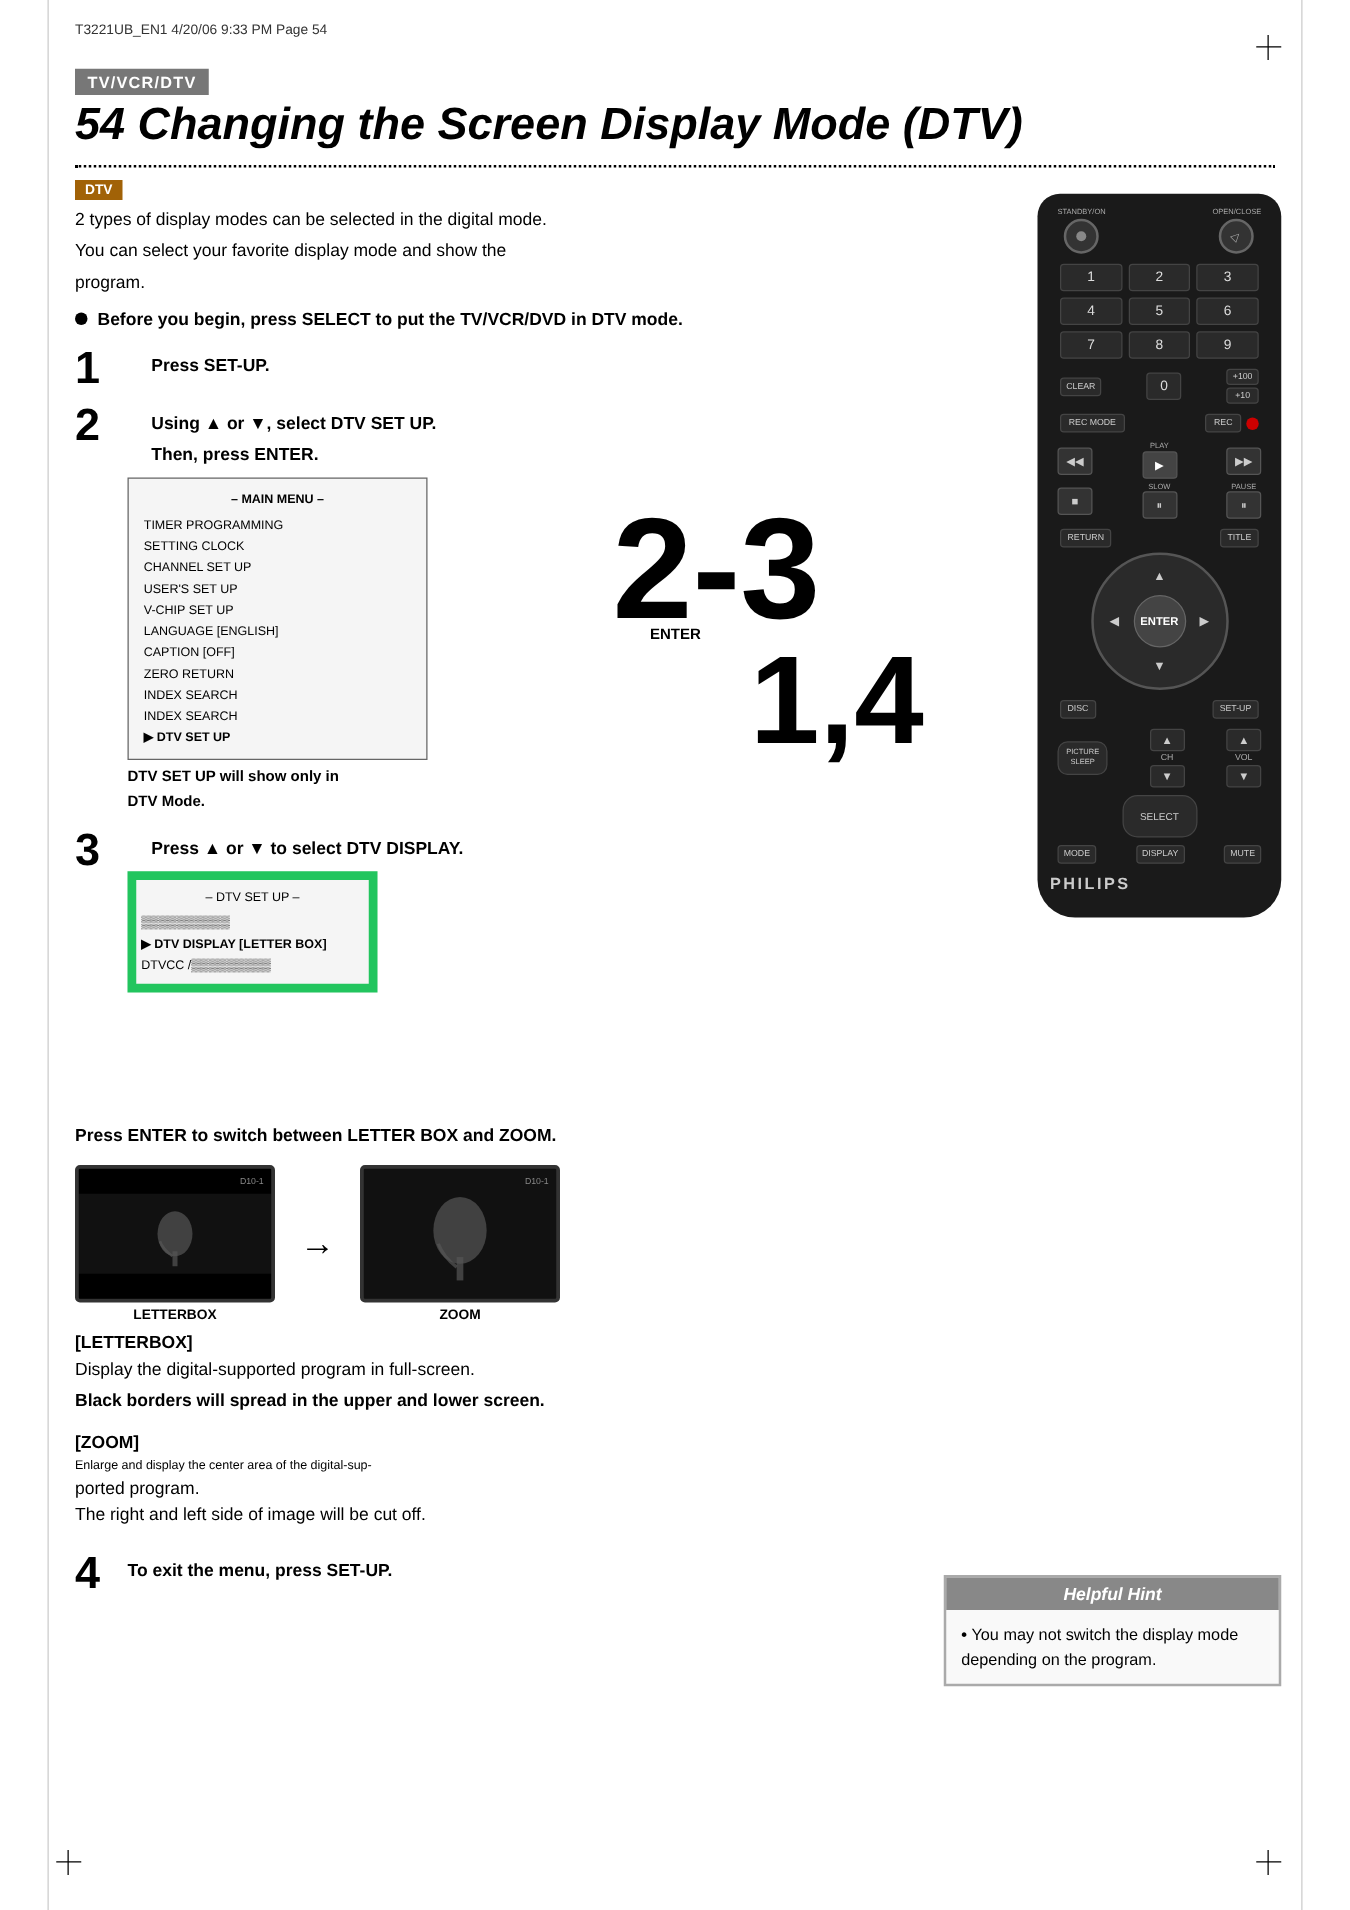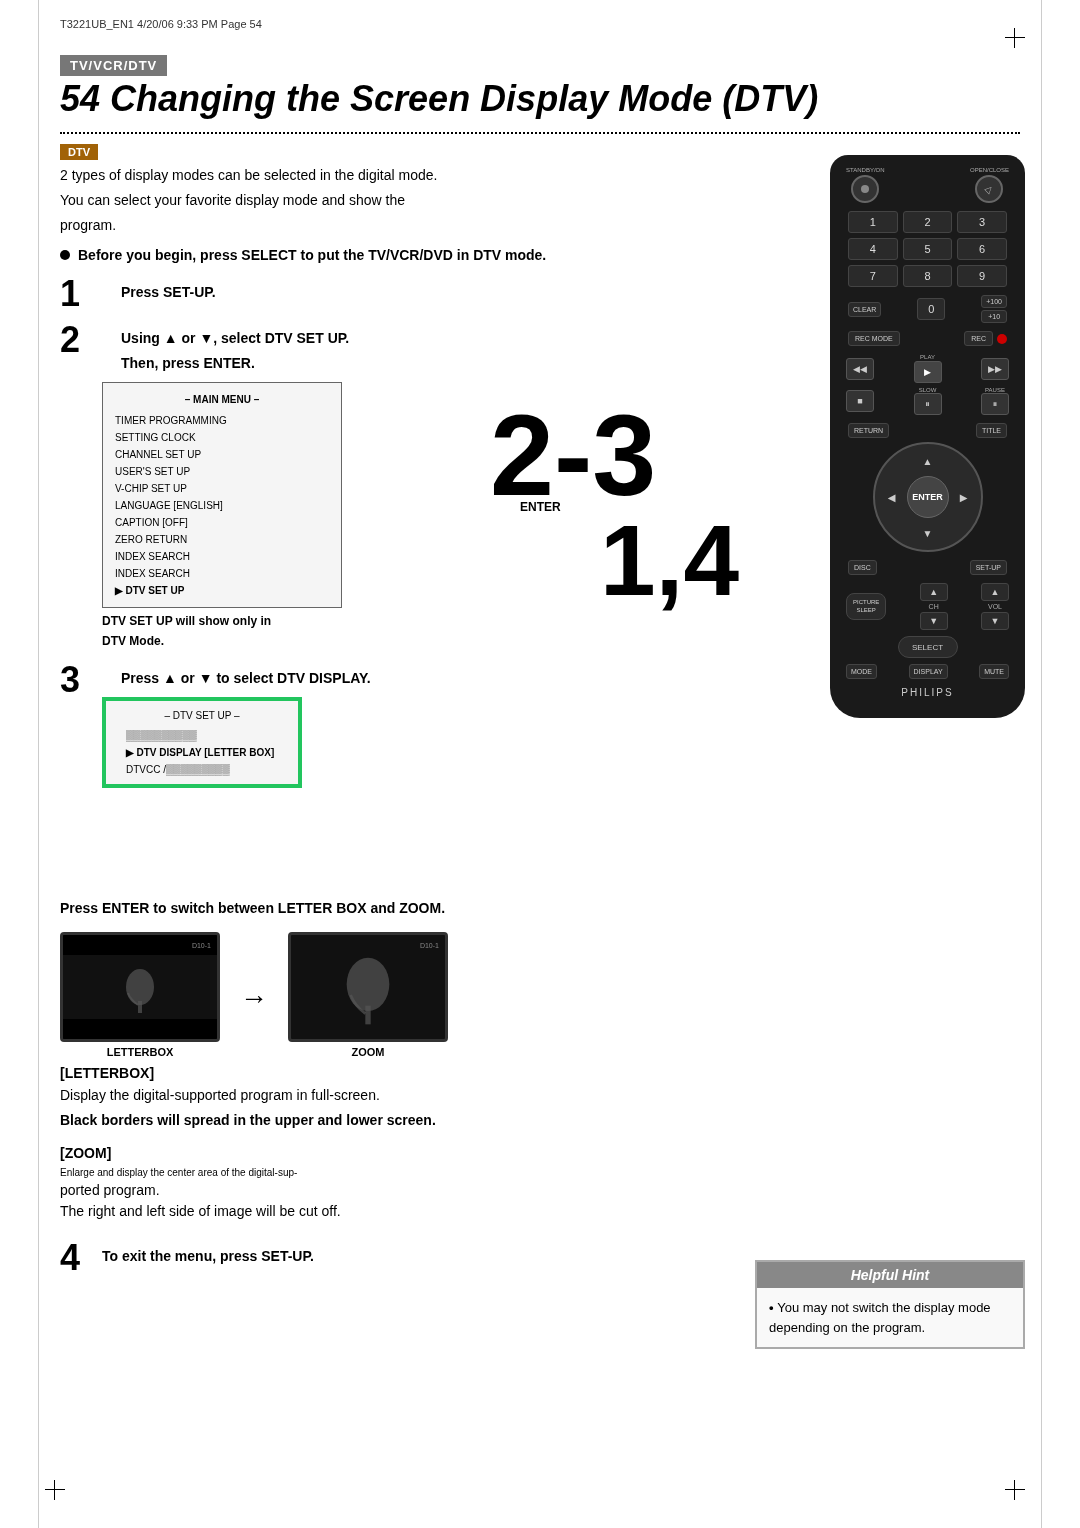--- a/index.html
+++ b/index.html
@@ -168,23 +168,23 @@
     }
 
     .dtv-note {
       font-size: 12px;
       font-weight: bold;
       margin-top: 6px;
     }
 
     
     .dtv-set-box {
-      border: 4px solid #22c55e;
+      border: 7px solid #22c55e;
       background: #f5f5f5;
-      padding: 6px 20px;
+      padding: 6px 4px;
       font-size: 10px;
       line-height: 1.7;
       width: 200px;
       margin-top: 8px;
     }
     .dtv-set-box .box-title {
       text-align: center;
       font-size: 10px;
       margin-bottom: 3px;
     }
@@ -288,24 +288,24 @@
       display: flex;
       align-items: center;
       justify-content: center;
       color: #fff;
       font-size: 9px;
       font-weight: bold;
       border: 1px solid #666;
     }
 
     .philips-logo {
-      text-align: center;
+      text-align: left;
       color: #ccc;
-      font-size: 10px;
-      font-weight: normal;
+      font-size: 13px;
+      font-weight: bold;
       letter-spacing: 2px;
       margin-top: 4px;
     }
 
     
     .tv-screens {
       display: flex;
       align-items: center;
       gap: 20px;
       margin-top: 10px;
@@ -562,21 +562,21 @@
         <div style="background:#2a2a2a; border:1px solid #444; border-radius:3px; width:28px; height:18px; color:#ccc; font-size:9px; display:flex; align-items:center; justify-content:center;">▼</div>
       </div>
       <div style="display:flex; flex-direction:column; align-items:center; gap:2px;">
         <div style="background:#2a2a2a; border:1px solid #444; border-radius:3px; width:28px; height:18px; color:#ccc; font-size:9px; display:flex; align-items:center; justify-content:center;">▲</div>
         <div style="color:#aaa; font-size:7px;">VOL</div>
         <div style="background:#2a2a2a; border:1px solid #444; border-radius:3px; width:28px; height:18px; color:#ccc; font-size:9px; display:flex; align-items:center; justify-content:center;">▼</div>
       </div>
     </div>
 
     <div style="display:flex; justify-content:center; margin-bottom:6px;">
-      <div style="background:#2a2a2a; border:1px solid #444; border-radius:12px; width:60px; height:22px; color:#ccc; font-size:8px; display:flex; align-items:center; justify-content:center;">SELECT</div>
+      <div style="background:#2a2a2a; border:1px solid #444; border-radius:12px; width:60px; height:34px; color:#ccc; font-size:8px; display:flex; align-items:center; justify-content:center;">SELECT</div>
     </div>
 
     <div style="display:flex; justify-content:space-between; padding:0 6px; margin-bottom:8px;">
       <div style="background:#2a2a2a; border:1px solid #444; border-radius:3px; color:#ccc; font-size:7px; padding:3px 4px; text-align:center;">MODE</div>
       <div style="background:#2a2a2a; border:1px solid #444; border-radius:3px; color:#ccc; font-size:7px; padding:3px 4px; text-align:center;">DISPLAY</div>
       <div style="background:#2a2a2a; border:1px solid #444; border-radius:3px; color:#ccc; font-size:7px; padding:3px 4px; text-align:center;">MUTE</div>
     </div>
 
     <div class="philips-logo">PHILIPS</div>
   </div>

